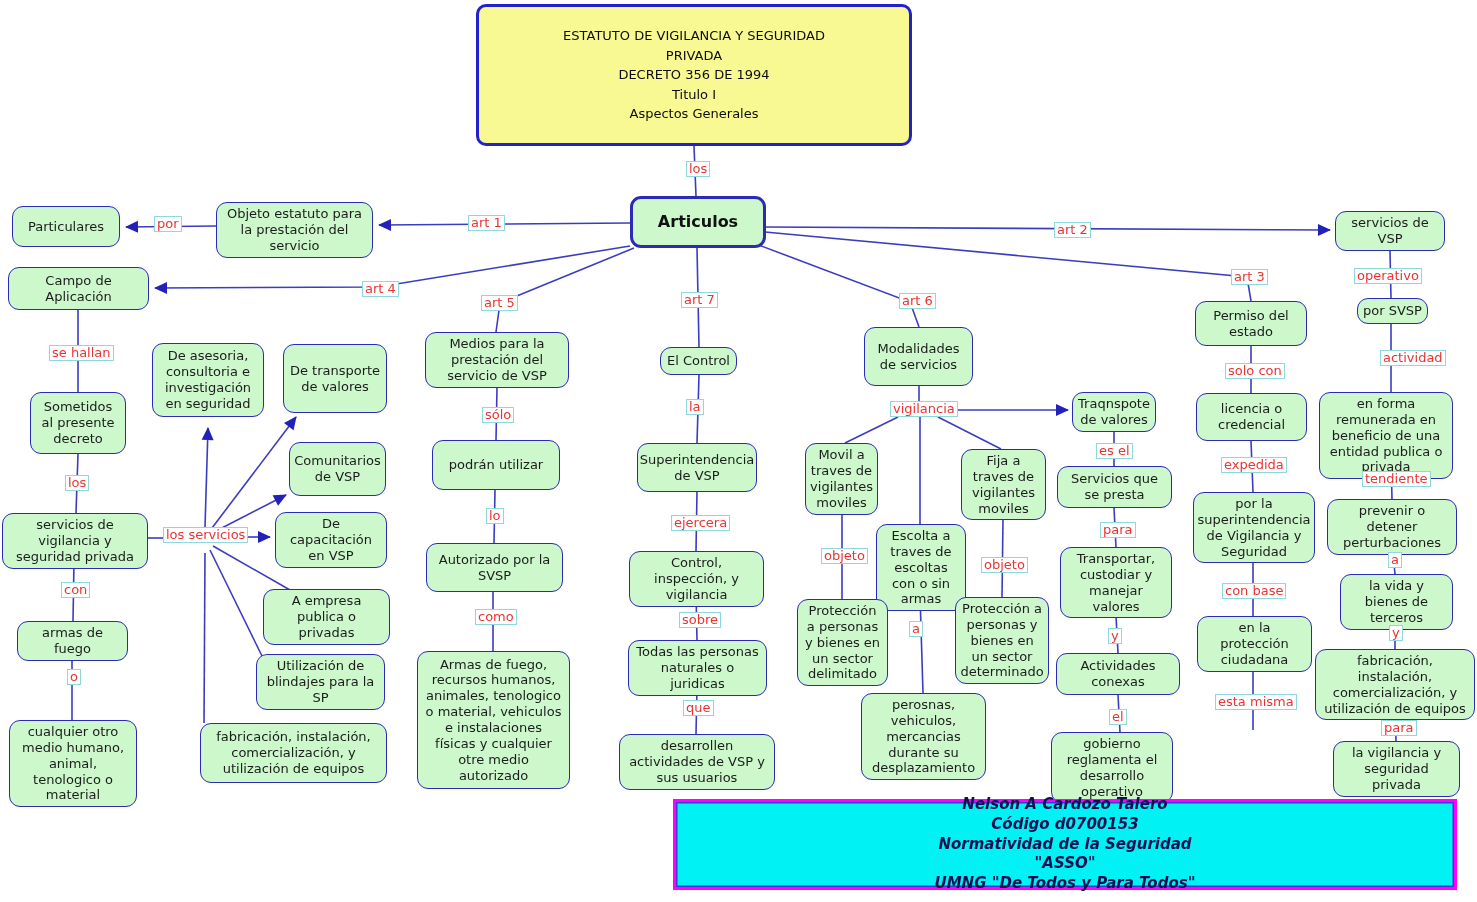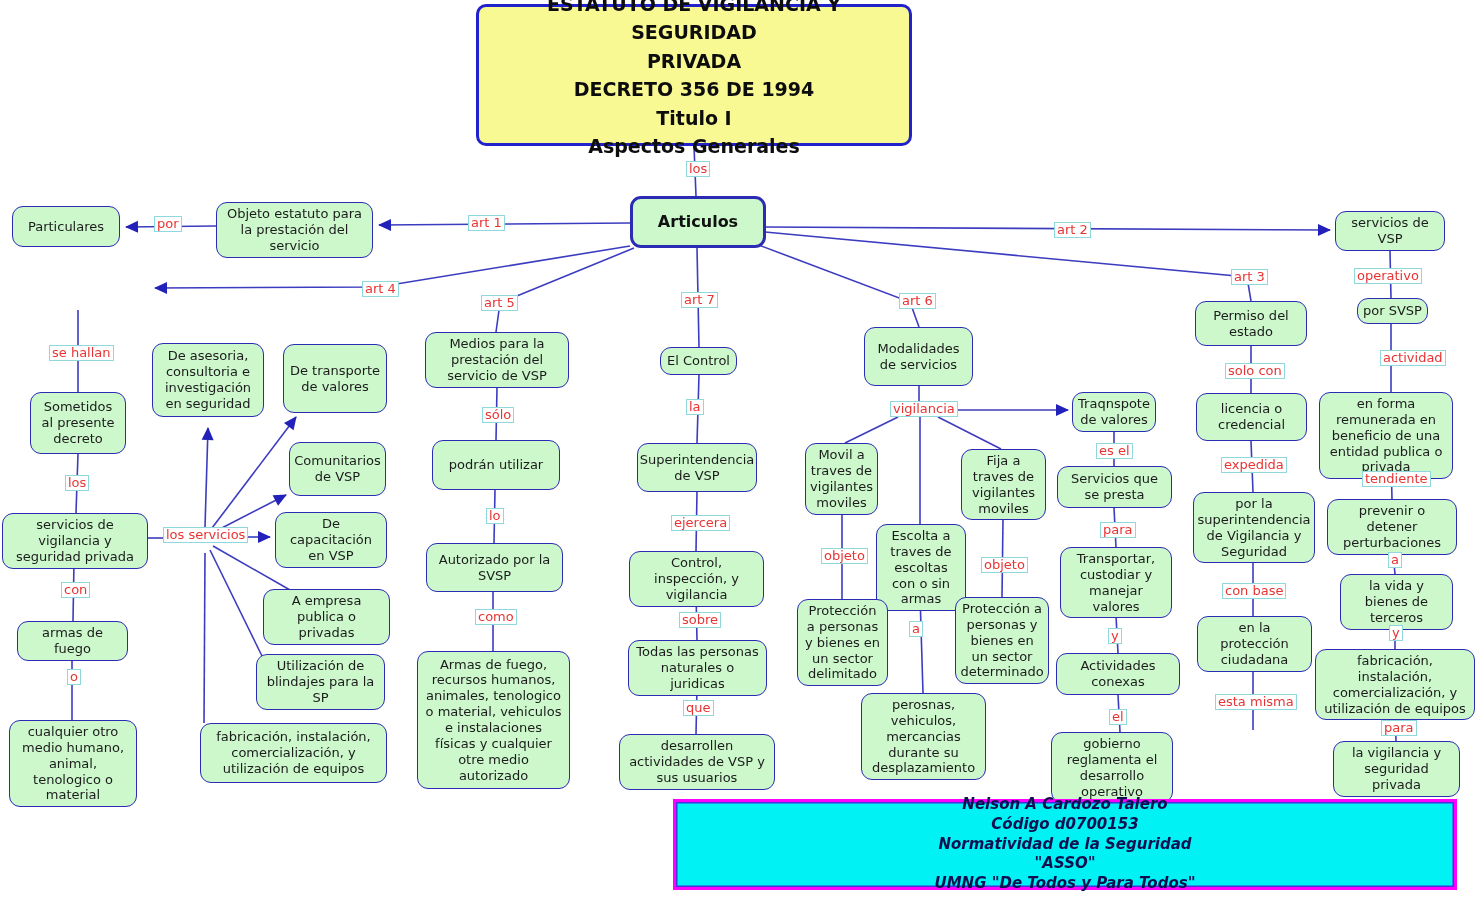--- a/index.html
+++ b/index.html
@@ -15,21 +15,21 @@
     background:var(--node-fill,#ccf8cc);
     border:1.5px solid var(--node-border,#2b2bb4);
     border-radius:11px;
     display:flex;align-items:center;justify-content:center;text-align:center;
     font-size:13px;line-height:1.22;color:#1c1c1c;
     padding:3px 5px;white-space:pre-line;
   }
   .node.title-node{
     background:var(--title-fill,#f9f993);
     border:3.5px solid var(--title-border,#2222cc);
-    border-radius:10px;font-weight:bold;font-size:19px;line-height:1.5;color:#0d0d0d;
+    border-radius:10px;font-weight:normal;font-size:13px;line-height:1.5;color:#0d0d0d;
   }
   .node.hub{border-width:3px;font-weight:bold;font-size:16px;color:#111;}
   .elabel{
     position:absolute;background:#ffffff;
     border:1px solid var(--label-border,#8fd8dc);
     color:var(--label-text,#e93434);
     font-size:13px;line-height:1.1;padding:0 2px;white-space:nowrap;
   }
   .footer-box{
     position:absolute;box-sizing:border-box;
@@ -119,20 +119,21 @@
   <div class="node title-node" style="left:476px;top:4px;width:436px;height:142px">ESTATUTO DE VIGILANCIA Y SEGURIDAD
 PRIVADA
 DECRETO 356 DE 1994
 Titulo I
 Aspectos Generales</div>
 
   <div class="node hub" style="left:630px;top:196px;width:136px;height:52px">Articulos</div>
 
   <div class="node" style="left:12px;top:206px;width:108px;min-height:41px">Particulares</div>
   <div class="node" style="left:216px;top:202px;width:157px;min-height:45px">Objeto estatuto para la prestación del servicio</div>
+  <div class="node" style="left:8px;top:267px;width:141px;min-height:43px">Campo de Aplicación</div>
   <div class="node" style="left:30px;top:392px;width:96px;min-height:62px">Sometidos al presente decreto</div>
   <div class="node" style="left:2px;top:513px;width:146px;min-height:48px">servicios de vigilancia y seguridad privada</div>
   <div class="node" style="left:17px;top:621px;width:111px;min-height:29px">armas de fuego</div>
   <div class="node" style="left:9px;top:720px;width:128px;min-height:70px">cualquier otro medio humano, animal, tenologico o material</div>
 
   <div class="node" style="left:152px;top:343px;width:112px;min-height:74px">De asesoria, consultoria e investigación en seguridad</div>
   <div class="node" style="left:283px;top:344px;width:104px;min-height:69px">De transporte de valores</div>
   <div class="node" style="left:289px;top:442px;width:97px;min-height:54px">Comunitarios de VSP</div>
   <div class="node" style="left:275px;top:512px;width:112px;min-height:45px">De capacitación en VSP</div>
   <div class="node" style="left:263px;top:589px;width:127px;min-height:41px">A empresa publica o privadas</div>

